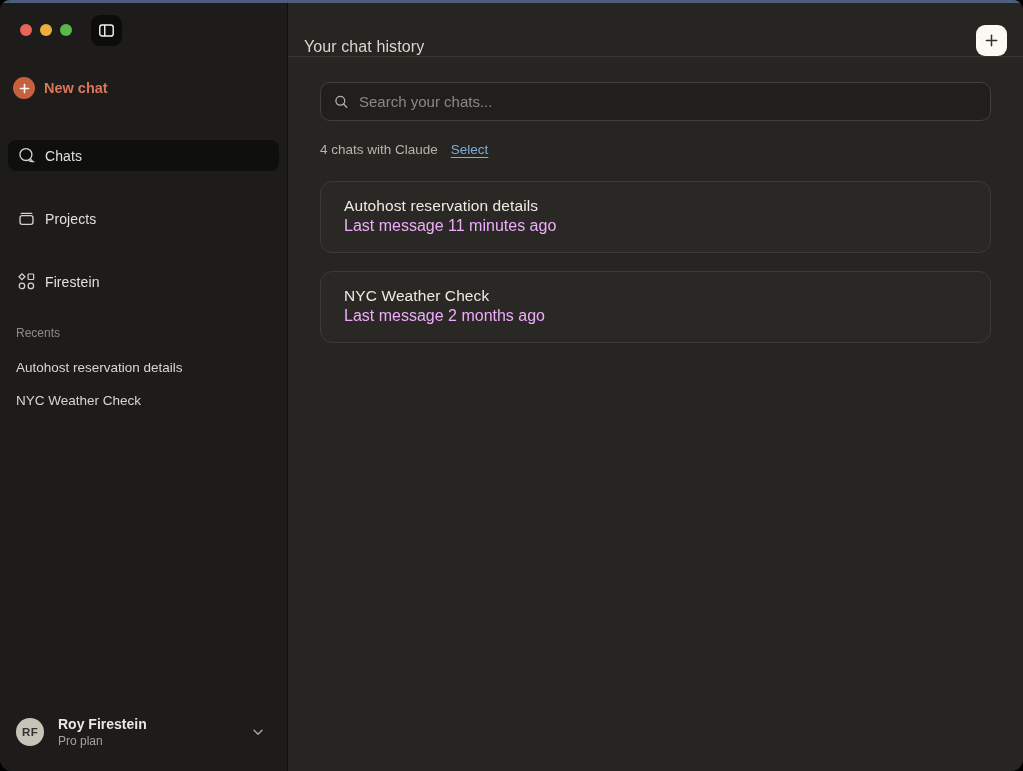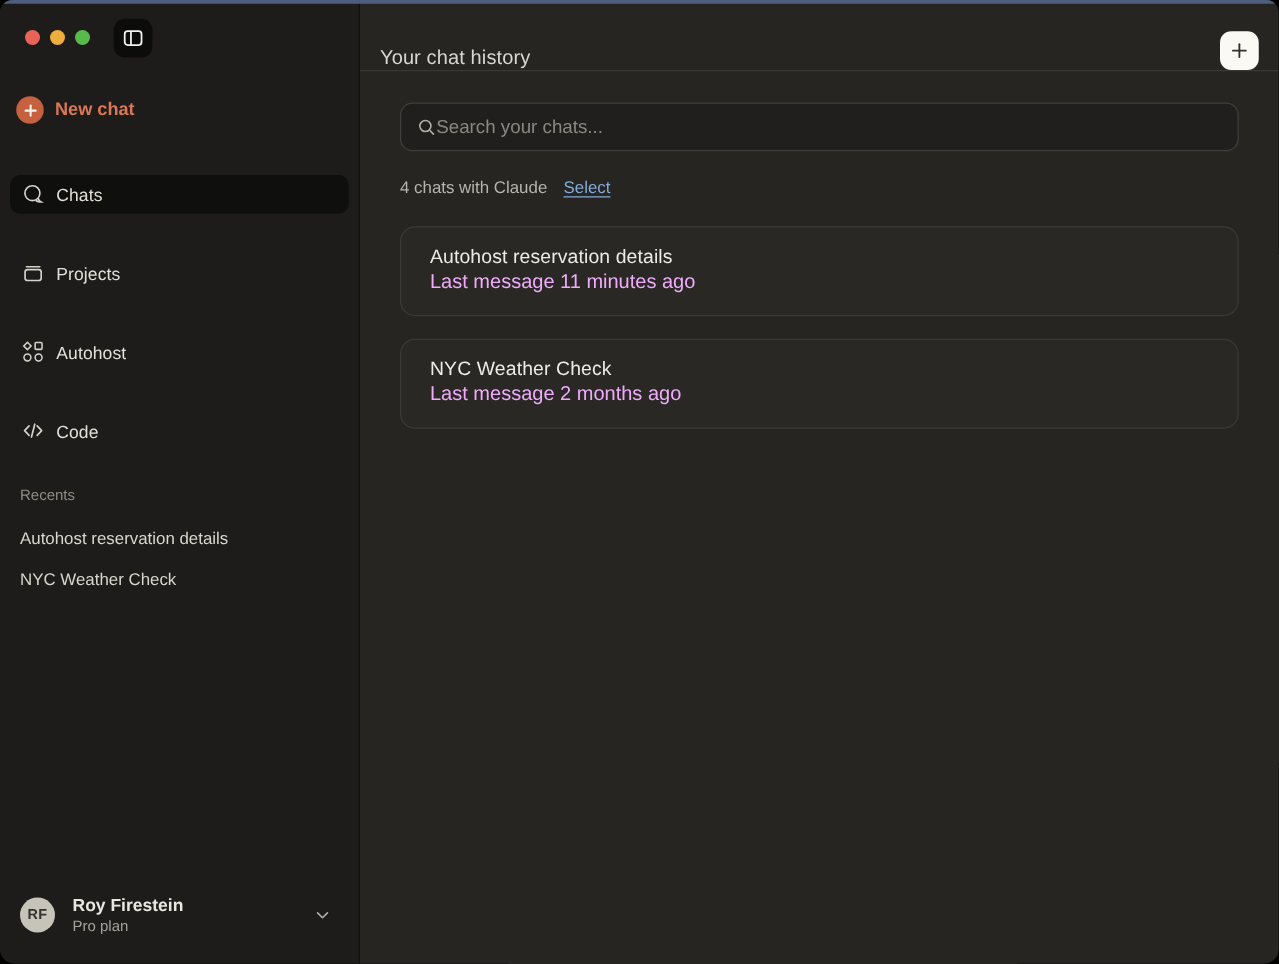--- a/index.html
+++ b/index.html
@@ -91,21 +91,21 @@
 
   .content { padding: 25px 32px 0; display: flex; flex-direction: column; }
   .search-wrap { position: relative; width: 100%; }
   .search-icon {
     position: absolute; left: 13px; top: 50%; transform: translateY(-50%);
     color: #b3b0a8; display: flex; pointer-events: none;
   }
   .search-input {
     width: 100%; height: 39px; border-radius: 10px;
     background: #201f1e; border: 1px solid #413f3b; outline: none;
-    color: #e8e6de; font-size: 15px; padding: 0 14px 0 28px;
+    color: #e8e6de; font-size: 15px; padding: 0 14px 0 38px;
     font-family: "Liberation Sans", "DejaVu Sans", sans-serif;
   }
   .search-input::placeholder { color: #8b887f; }
 
   .summary-row { margin-top: 21px; display: flex; align-items: center; gap: 13px; }
   .chat-count { color: #b7b4ac; font-size: 13.5px; }
   .select-link { color: var(--link, #82abd8); font-size: 13.5px; text-decoration: underline; text-underline-offset: 2.5px; cursor: pointer; }
 
   .chat-card {
     border: 1px solid #3c3a35; background: var(--card-bg, #292824);
@@ -172,31 +172,21 @@
       </div>
       <div class="nav-item">
         <span class="icon">
           <svg width="19" height="19" viewBox="0 0 20 20" fill="none" stroke="currentColor" stroke-width="1.3">
             <path d="M5.2 1.9 L8.3 5 L5.2 8.1 L2.1 5 Z"></path>
             <rect x="11.7" y="2.1" width="5.8" height="5.8" rx="0.8"></rect>
             <circle cx="5.2" cy="14.7" r="2.9"></circle>
             <circle cx="14.6" cy="14.7" r="2.9"></circle>
           </svg>
         </span>
-        <span class="label">Autohost</span>
-      </div>
-      <div class="nav-item">
-        <span class="icon">
-          <svg width="19" height="19" viewBox="0 0 20 20" fill="none" stroke="currentColor" stroke-width="1.4" stroke-linecap="round" stroke-linejoin="round">
-            <polyline points="6.6,6 2.8,10 6.6,14"></polyline>
-            <polyline points="13.4,6 17.2,10 13.4,14"></polyline>
-            <line x1="11.4" y1="4.6" x2="8.6" y2="15.4"></line>
-          </svg>
-        </span>
-        <span class="label">Code</span>
+        <span class="label">Firestein</span>
       </div>
     </nav>
 
     <div class="recents">
       <div class="recents-label">Recents</div>
       <div class="recent-item">Autohost reservation details</div>
       <div class="recent-item">NYC Weather Check</div>
     </div>
 
     <div class="spacer"></div>

